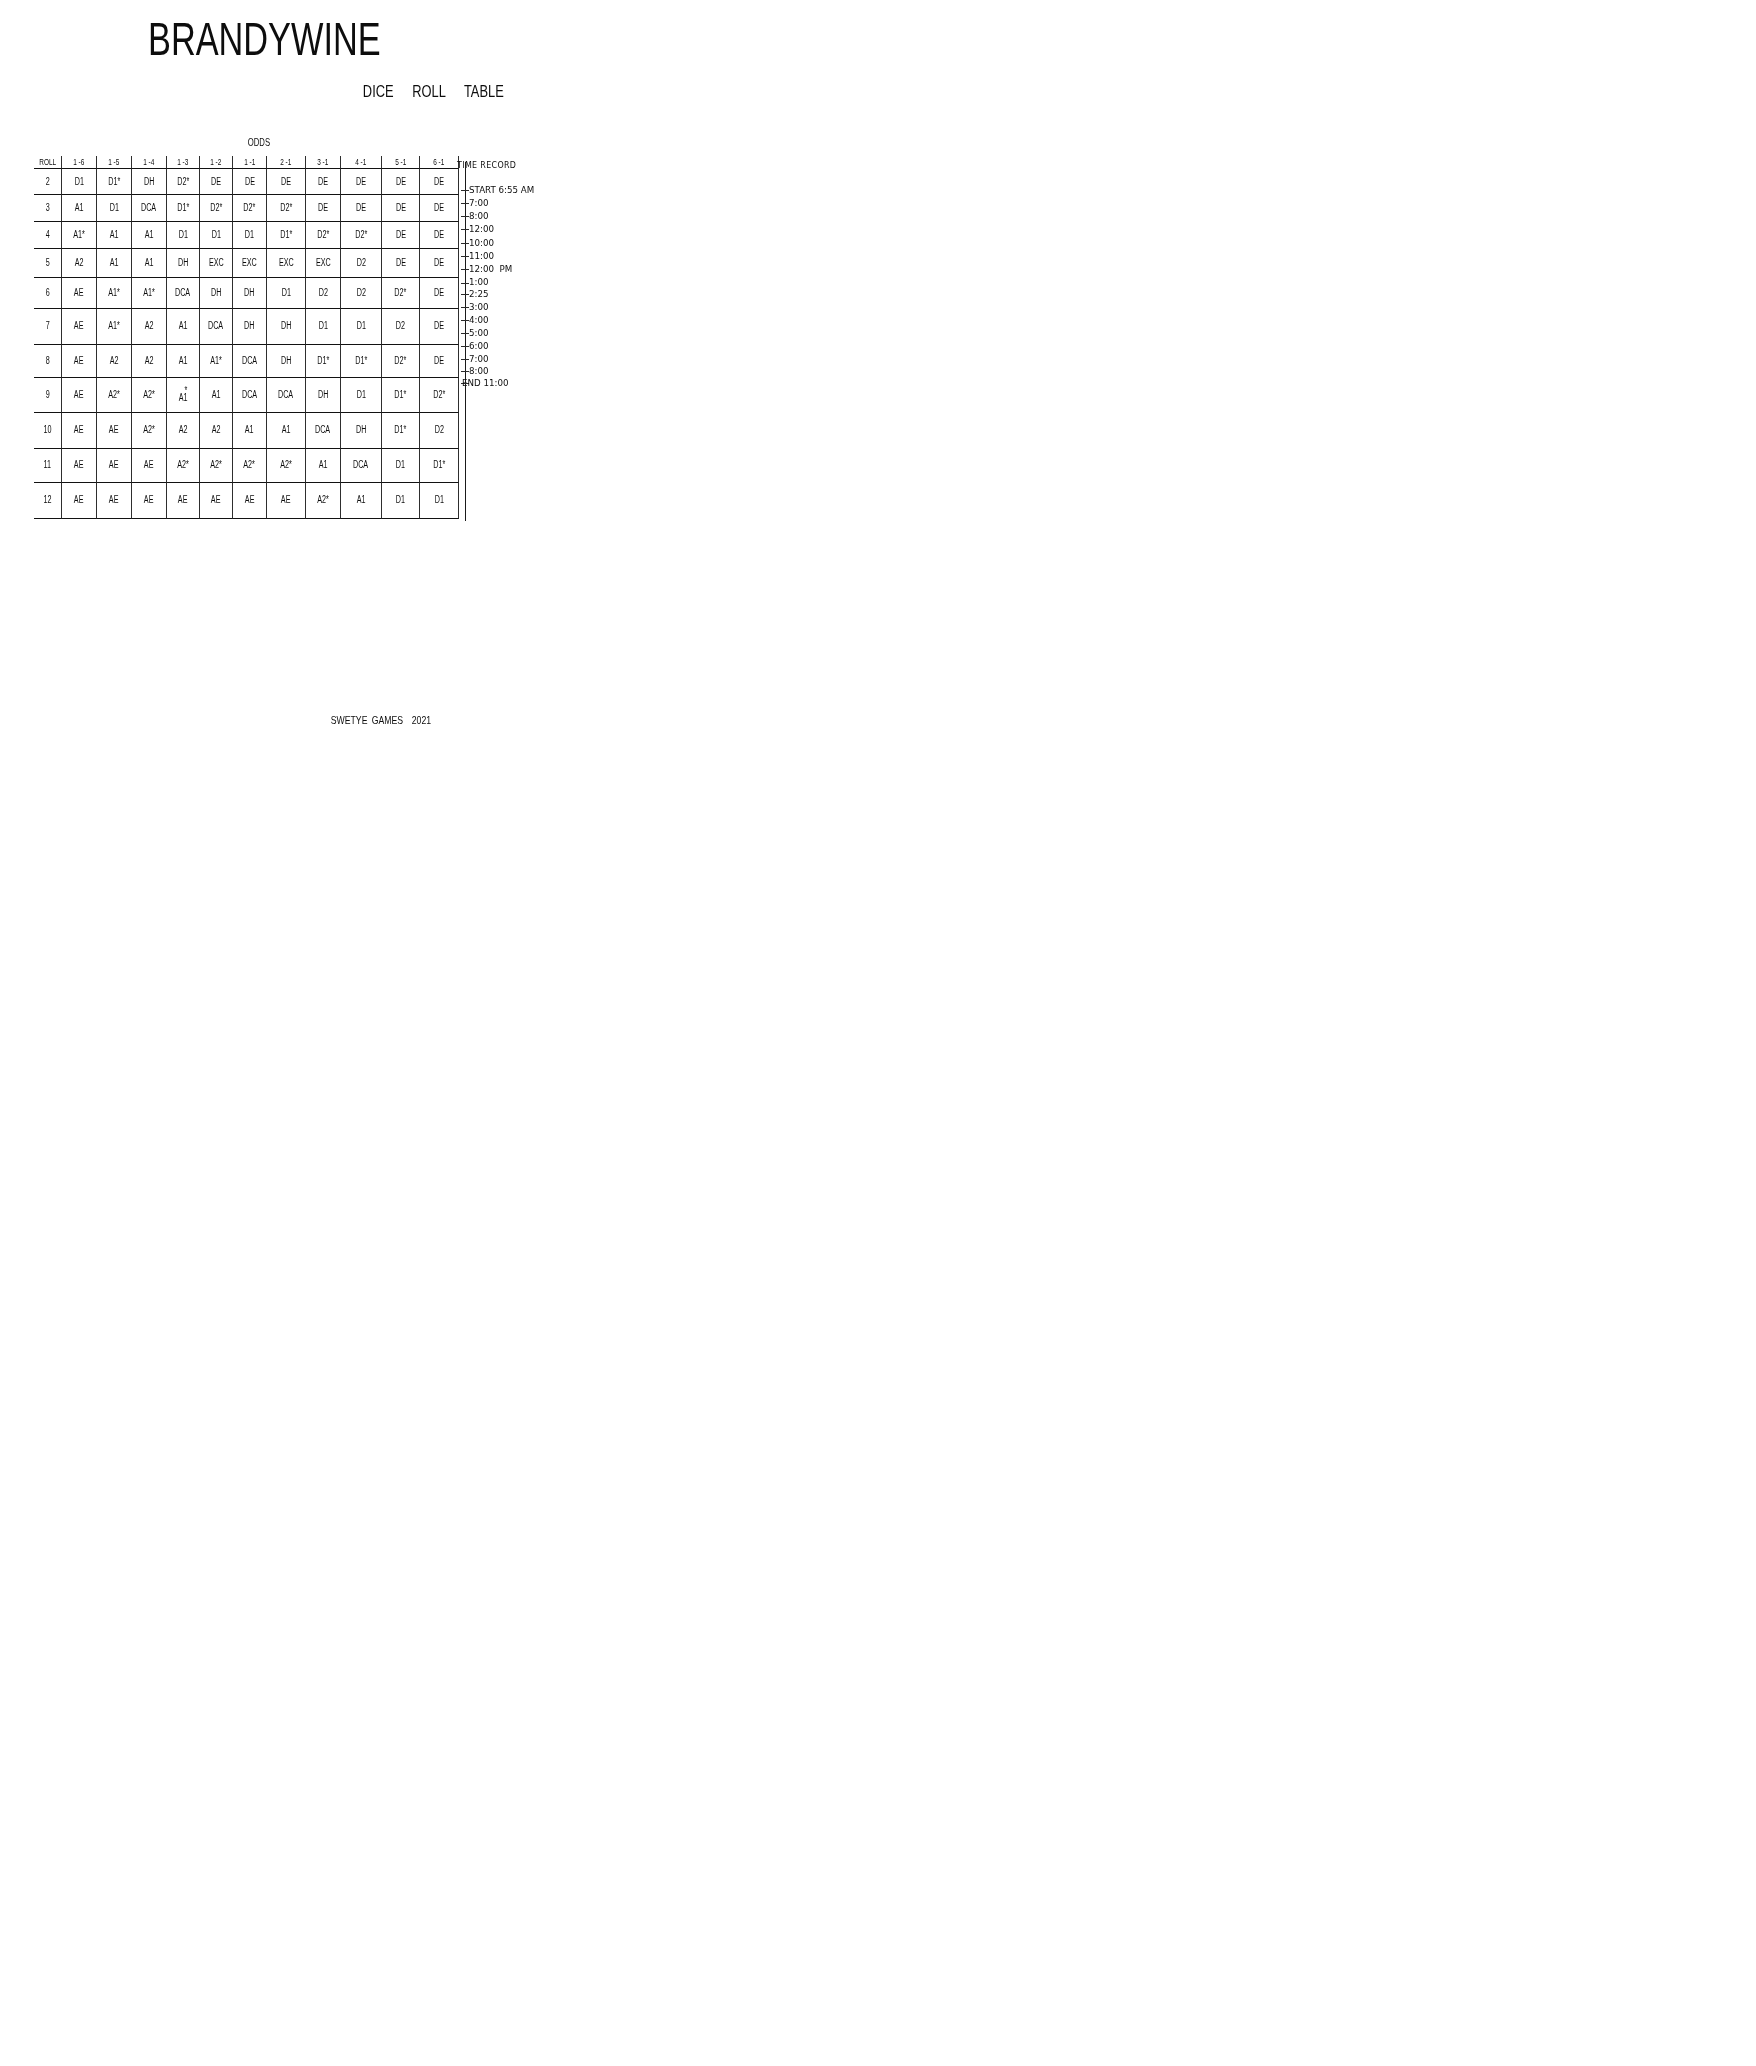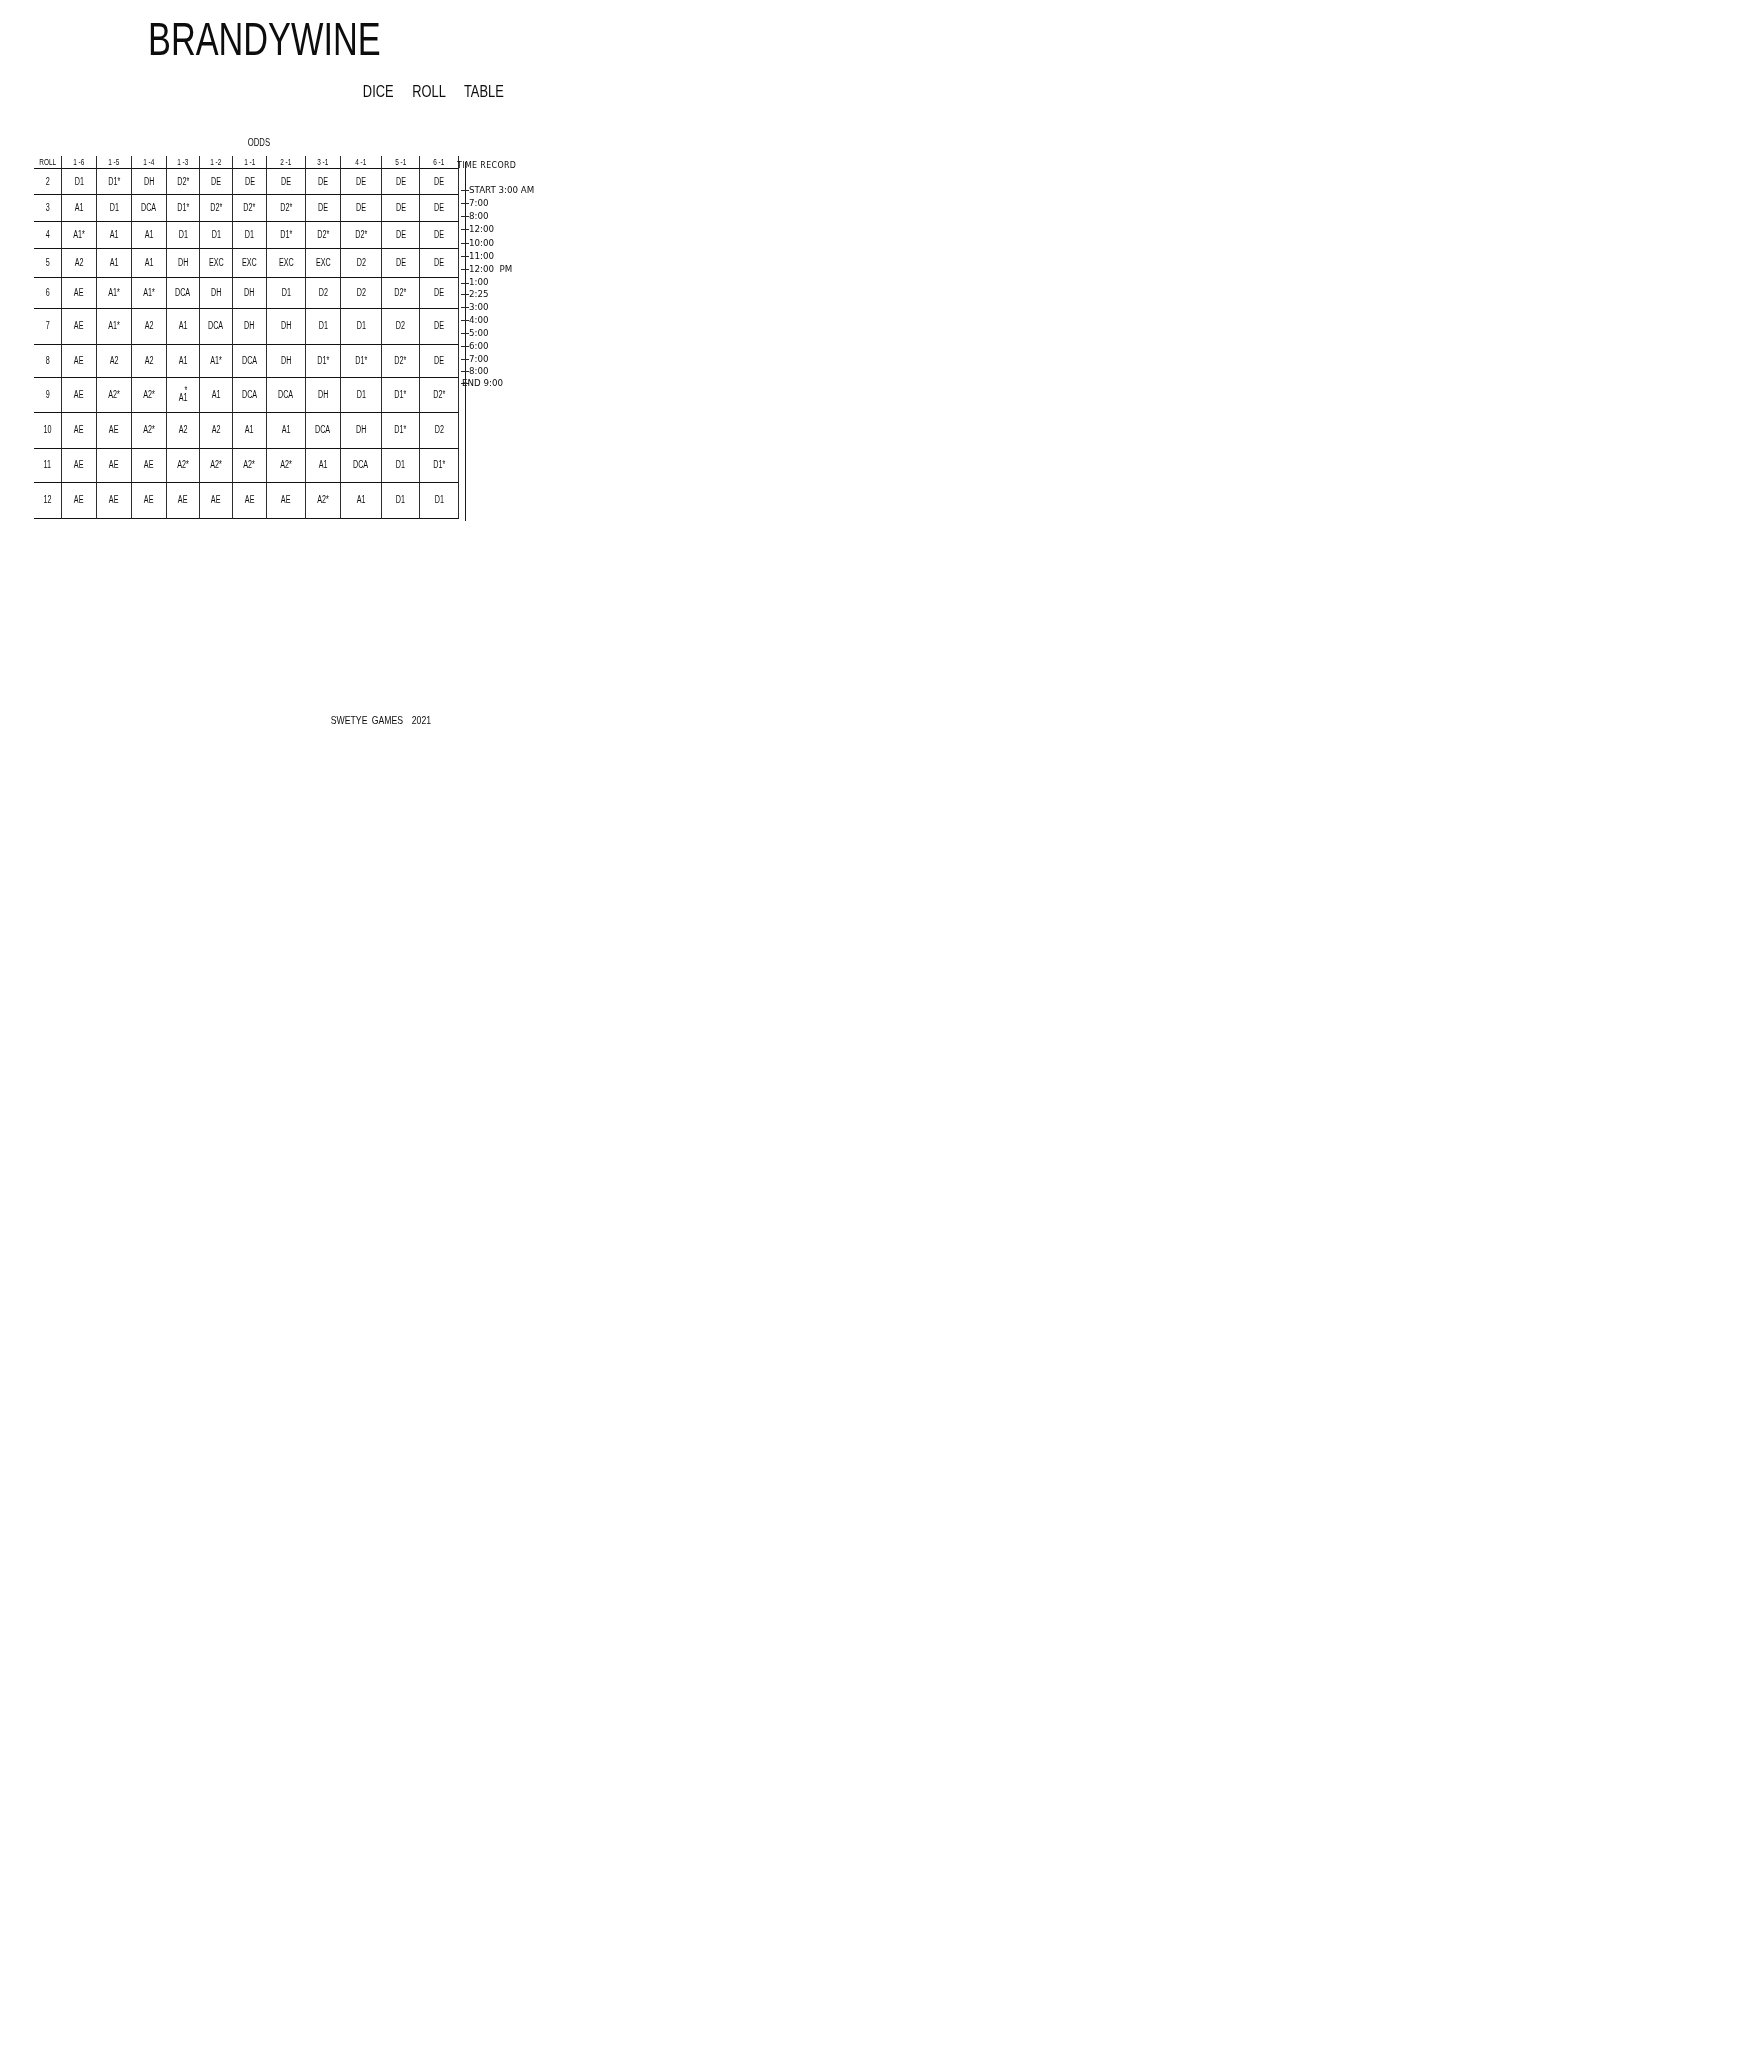--- a/index.html
+++ b/index.html
@@ -509,31 +509,31 @@
 <div class="abs tick" style="top:283px"></div>
 <div class="abs tick" style="top:294px"></div>
 <div class="abs tick" style="top:307px"></div>
 <div class="abs tick" style="top:320px"></div>
 <div class="abs tick" style="top:333px"></div>
 <div class="abs tick" style="top:346px"></div>
 <div class="abs tick" style="top:359px"></div>
 <div class="abs tick" style="top:371px"></div>
 <div class="abs tick" style="top:383px"></div>
 
-<div class="abs tr-entry start" style="top:185px">START 3:00 AM</div>
+<div class="abs tr-entry start" style="top:185px">START 6:55 AM</div>
 <div class="abs tr-entry" style="top:198px">7:00</div>
 <div class="abs tr-entry" style="top:211px">8:00</div>
 <div class="abs tr-entry" style="top:224px">12:00</div>
 <div class="abs tr-entry" style="top:238px">10:00</div>
 <div class="abs tr-entry" style="top:251px">11:00</div>
 <div class="abs tr-entry" style="top:264px">12:00  PM</div>
 <div class="abs tr-entry" style="top:277px">1:00</div>
 <div class="abs tr-entry" style="top:289px">2:25</div>
 <div class="abs tr-entry" style="top:302px">3:00</div>
 <div class="abs tr-entry" style="top:315px">4:00</div>
 <div class="abs tr-entry" style="top:328px">5:00</div>
 <div class="abs tr-entry" style="top:341px">6:00</div>
 <div class="abs tr-entry" style="top:354px">7:00</div>
 <div class="abs tr-entry" style="top:366px">8:00</div>
-<div class="abs tr-entry start" style="top:378px;left:462px">END 9:00</div>
+<div class="abs tr-entry start" style="top:378px;left:462px">END 11:00</div>
 
 <div class="abs page-footer"><span class="cond">SWETYE GAMES  2021</span></div>
 
 
 </body></html>

